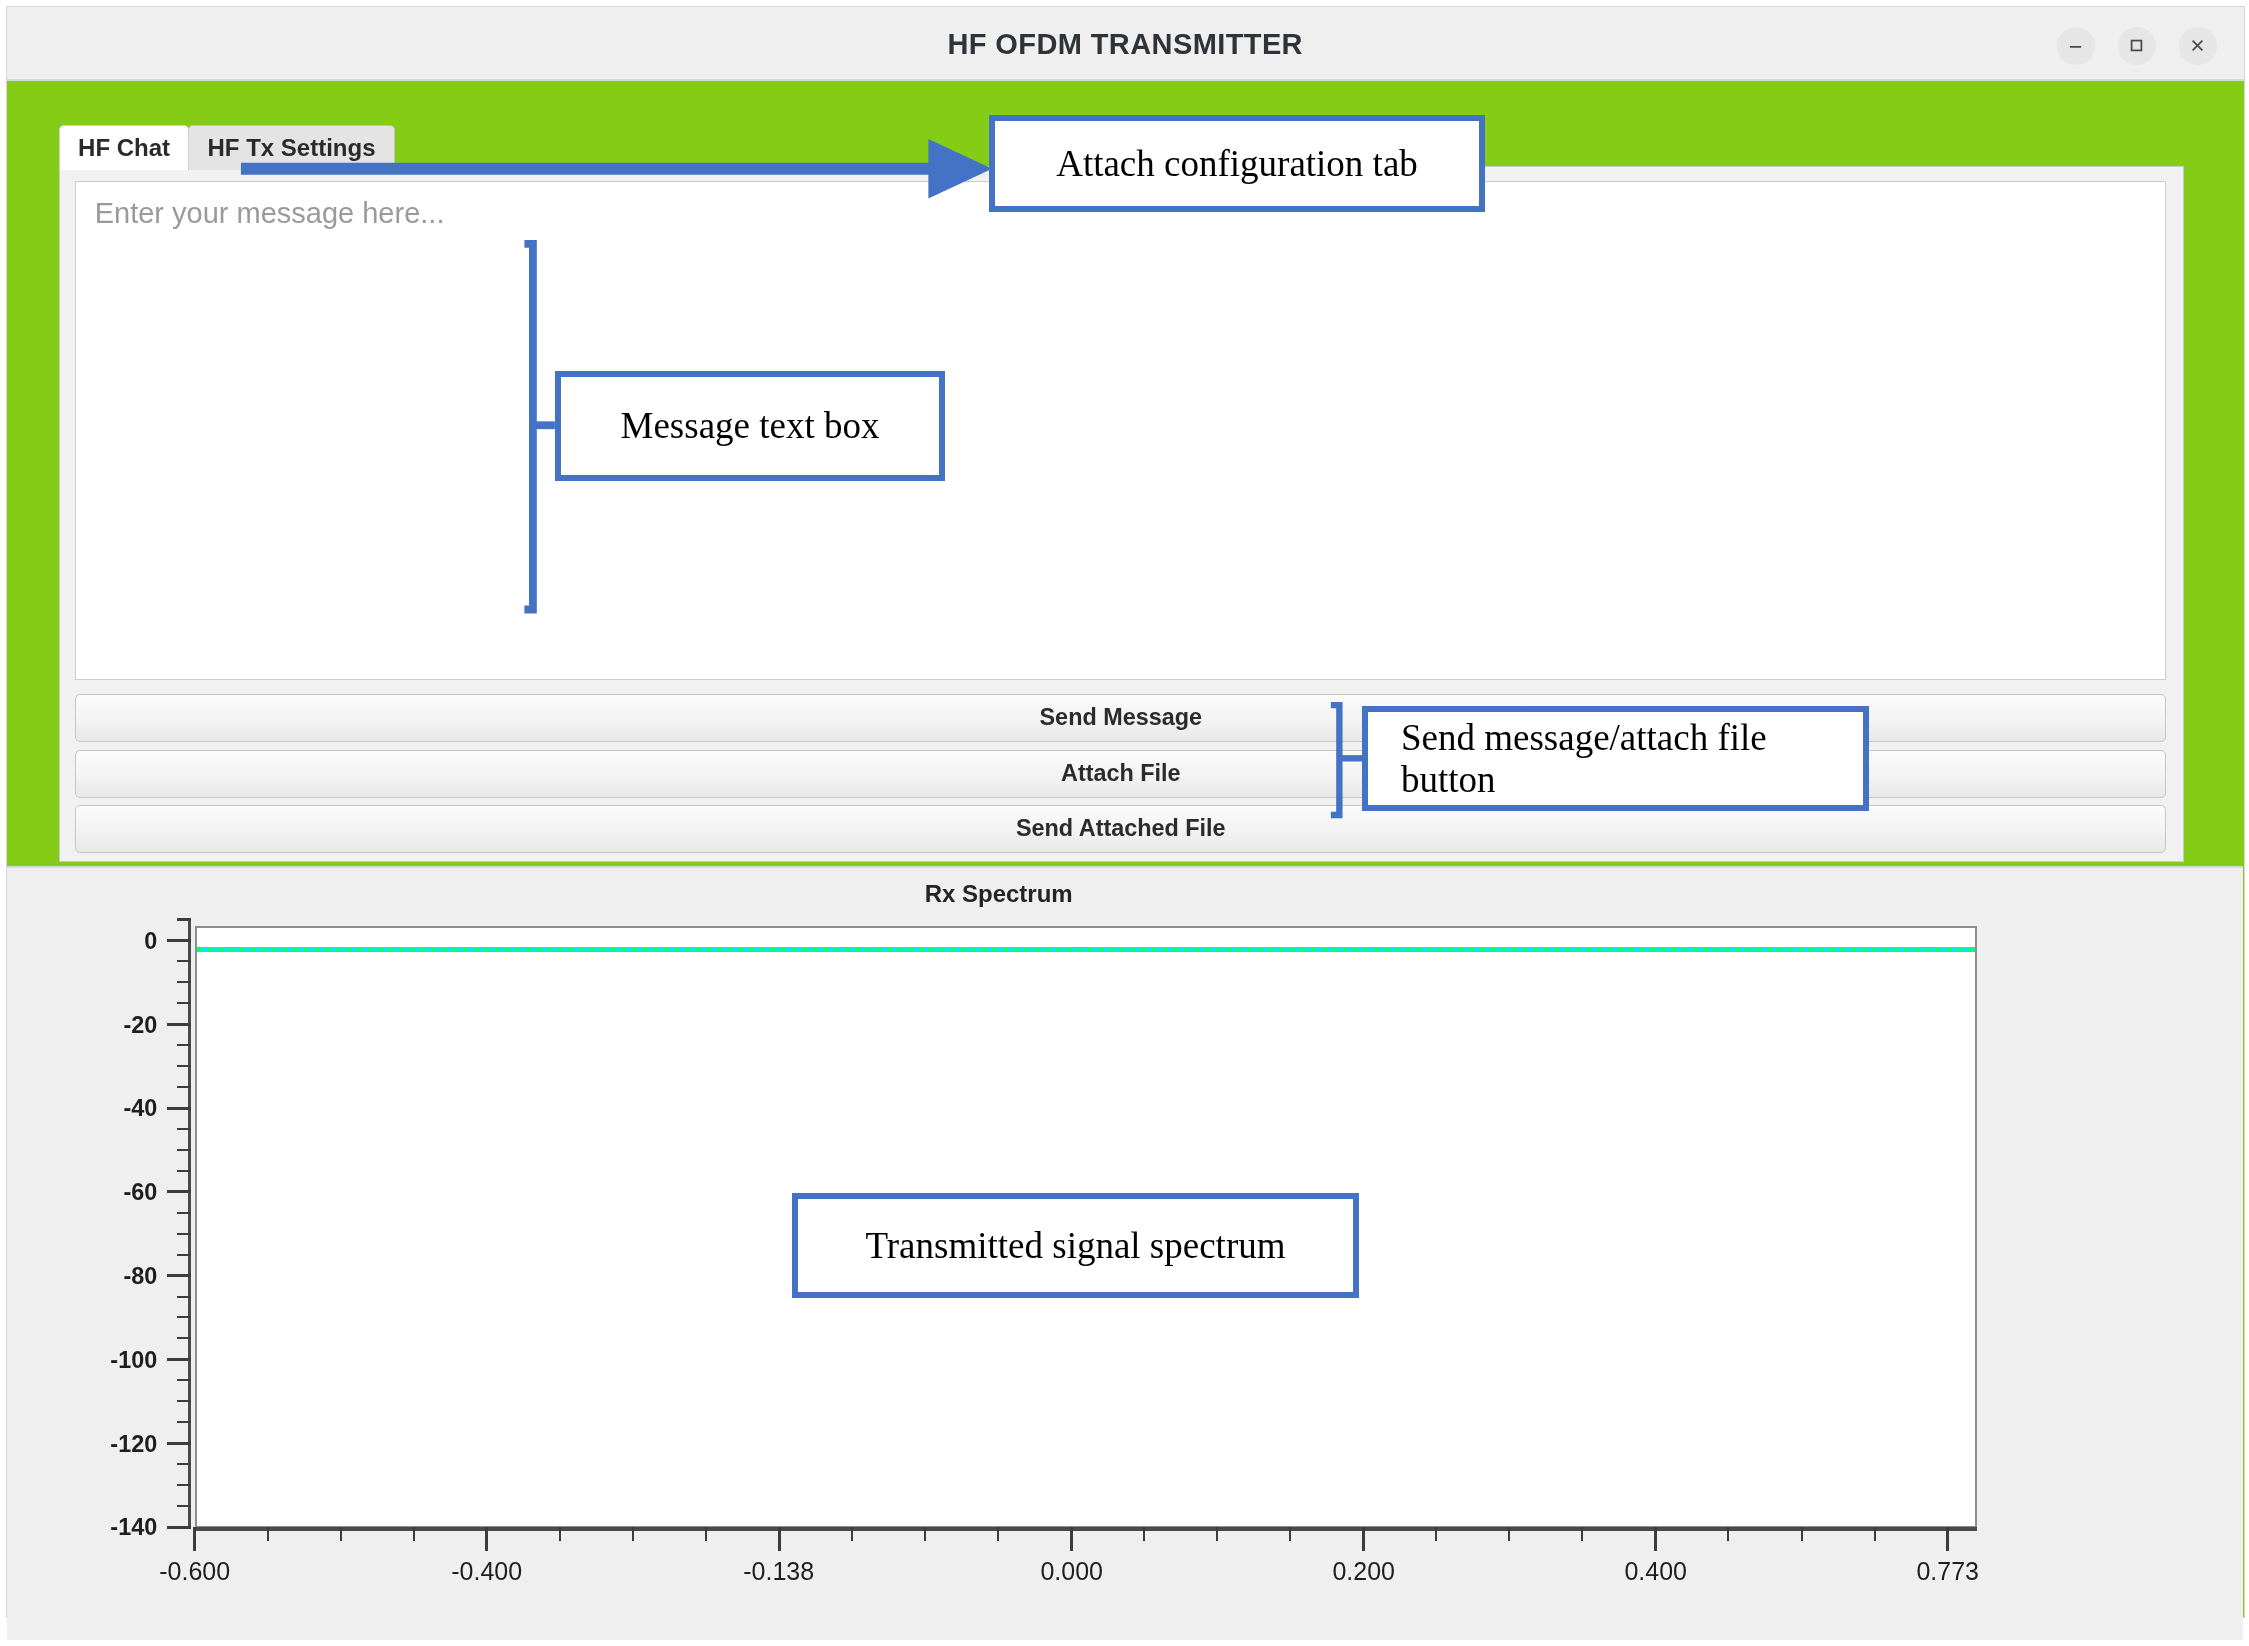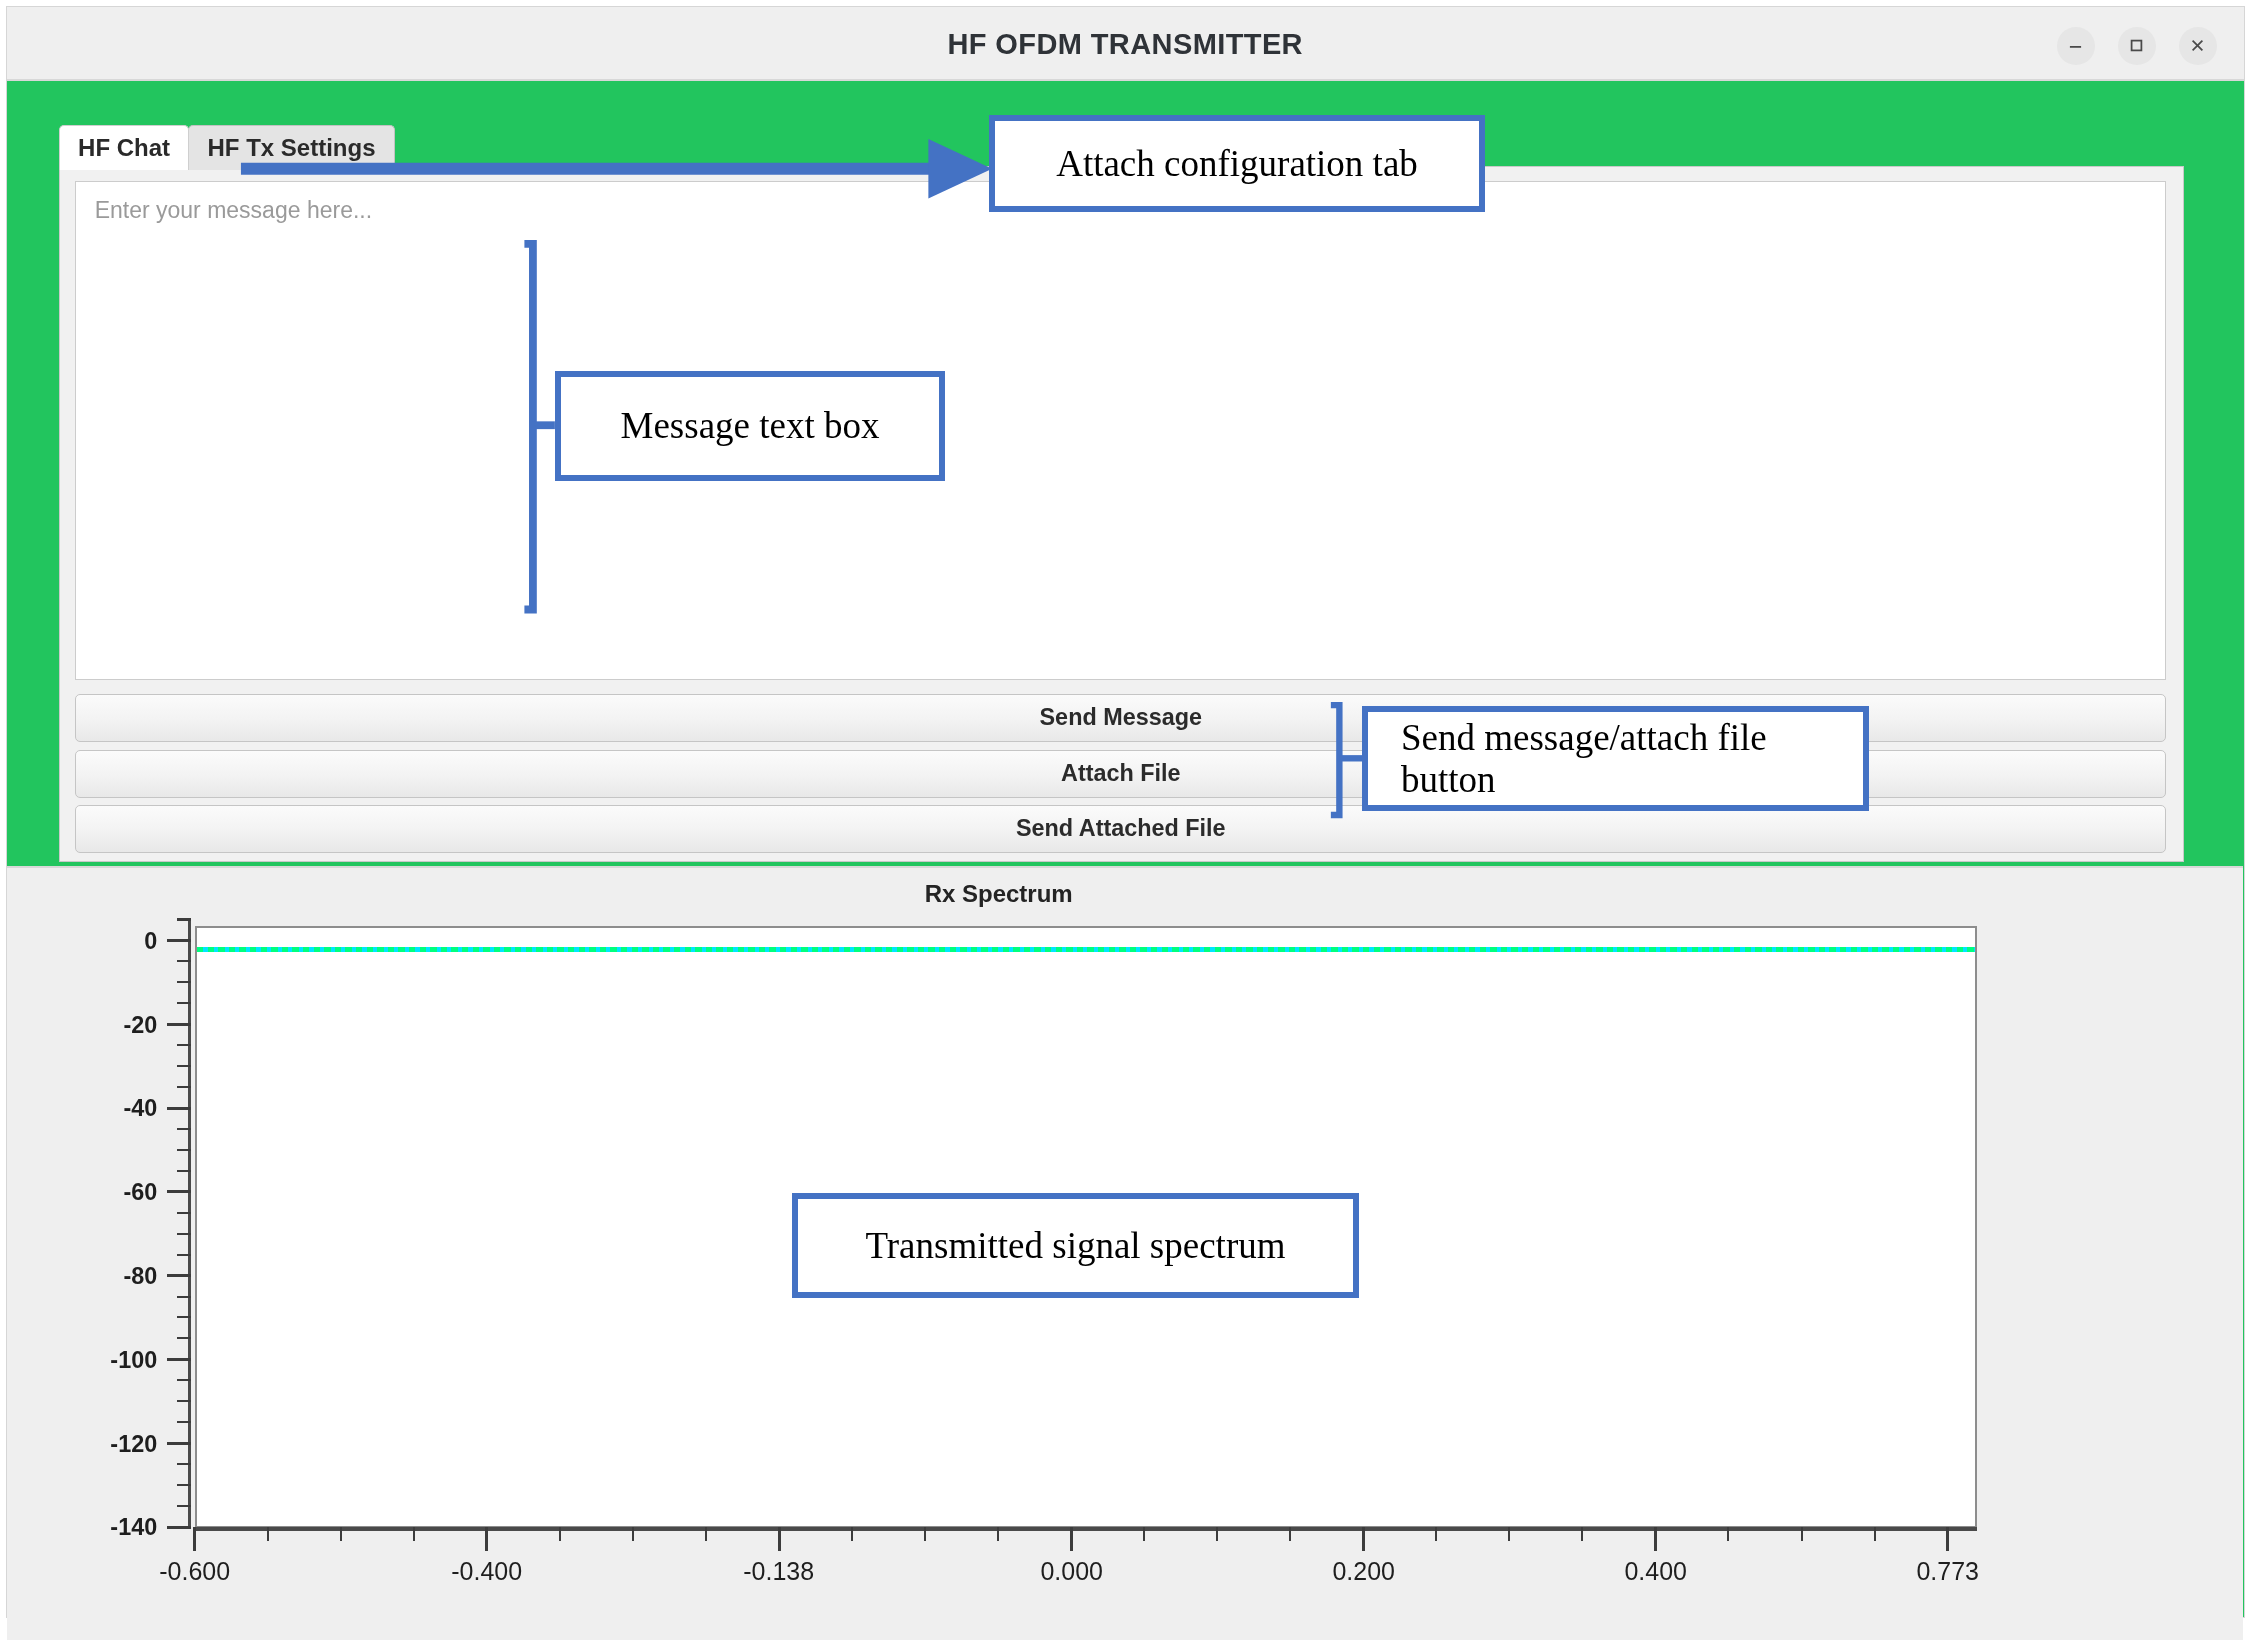--- a/index.html
+++ b/index.html
@@ -18,21 +18,21 @@
     overflow: hidden;
   }
 
   
   .window {
     position: absolute;
     left: 5.7px;
     top: 5.7px;
     width: 2239px;
     height: 1612px;
-    background: #22c55e;
+    background: #84cc16;
     border: 1.4px solid #d6d6d6;
     box-sizing: border-box;
   }
 
   .titlebar {
     position: absolute;
     left: 0; top: 0;
     width: 100%;
     height: 74px;
     background: #efefef;
@@ -121,21 +121,21 @@
     width: 2091px;
     height: 499px;
     background: #ffffff;
     border: 1.4px solid #cccccc;
     box-sizing: border-box;
   }
   .msg-placeholder {
     position: absolute;
     left: 18.4px;
     top: 15.6px;
-    font-size: 23px;
+    font-size: 29px;
     color: #9a9a9a;
   }
   .btn {
     position: absolute;
     left: 15.6px;
     width: 2091px;
     height: 48px;
     background: linear-gradient(to bottom, #fbfbfb 0%, #f3f3f3 52%, #e8e8e8 100%);
     border: 1.4px solid #c5c5c5;
     border-radius: 5px;

